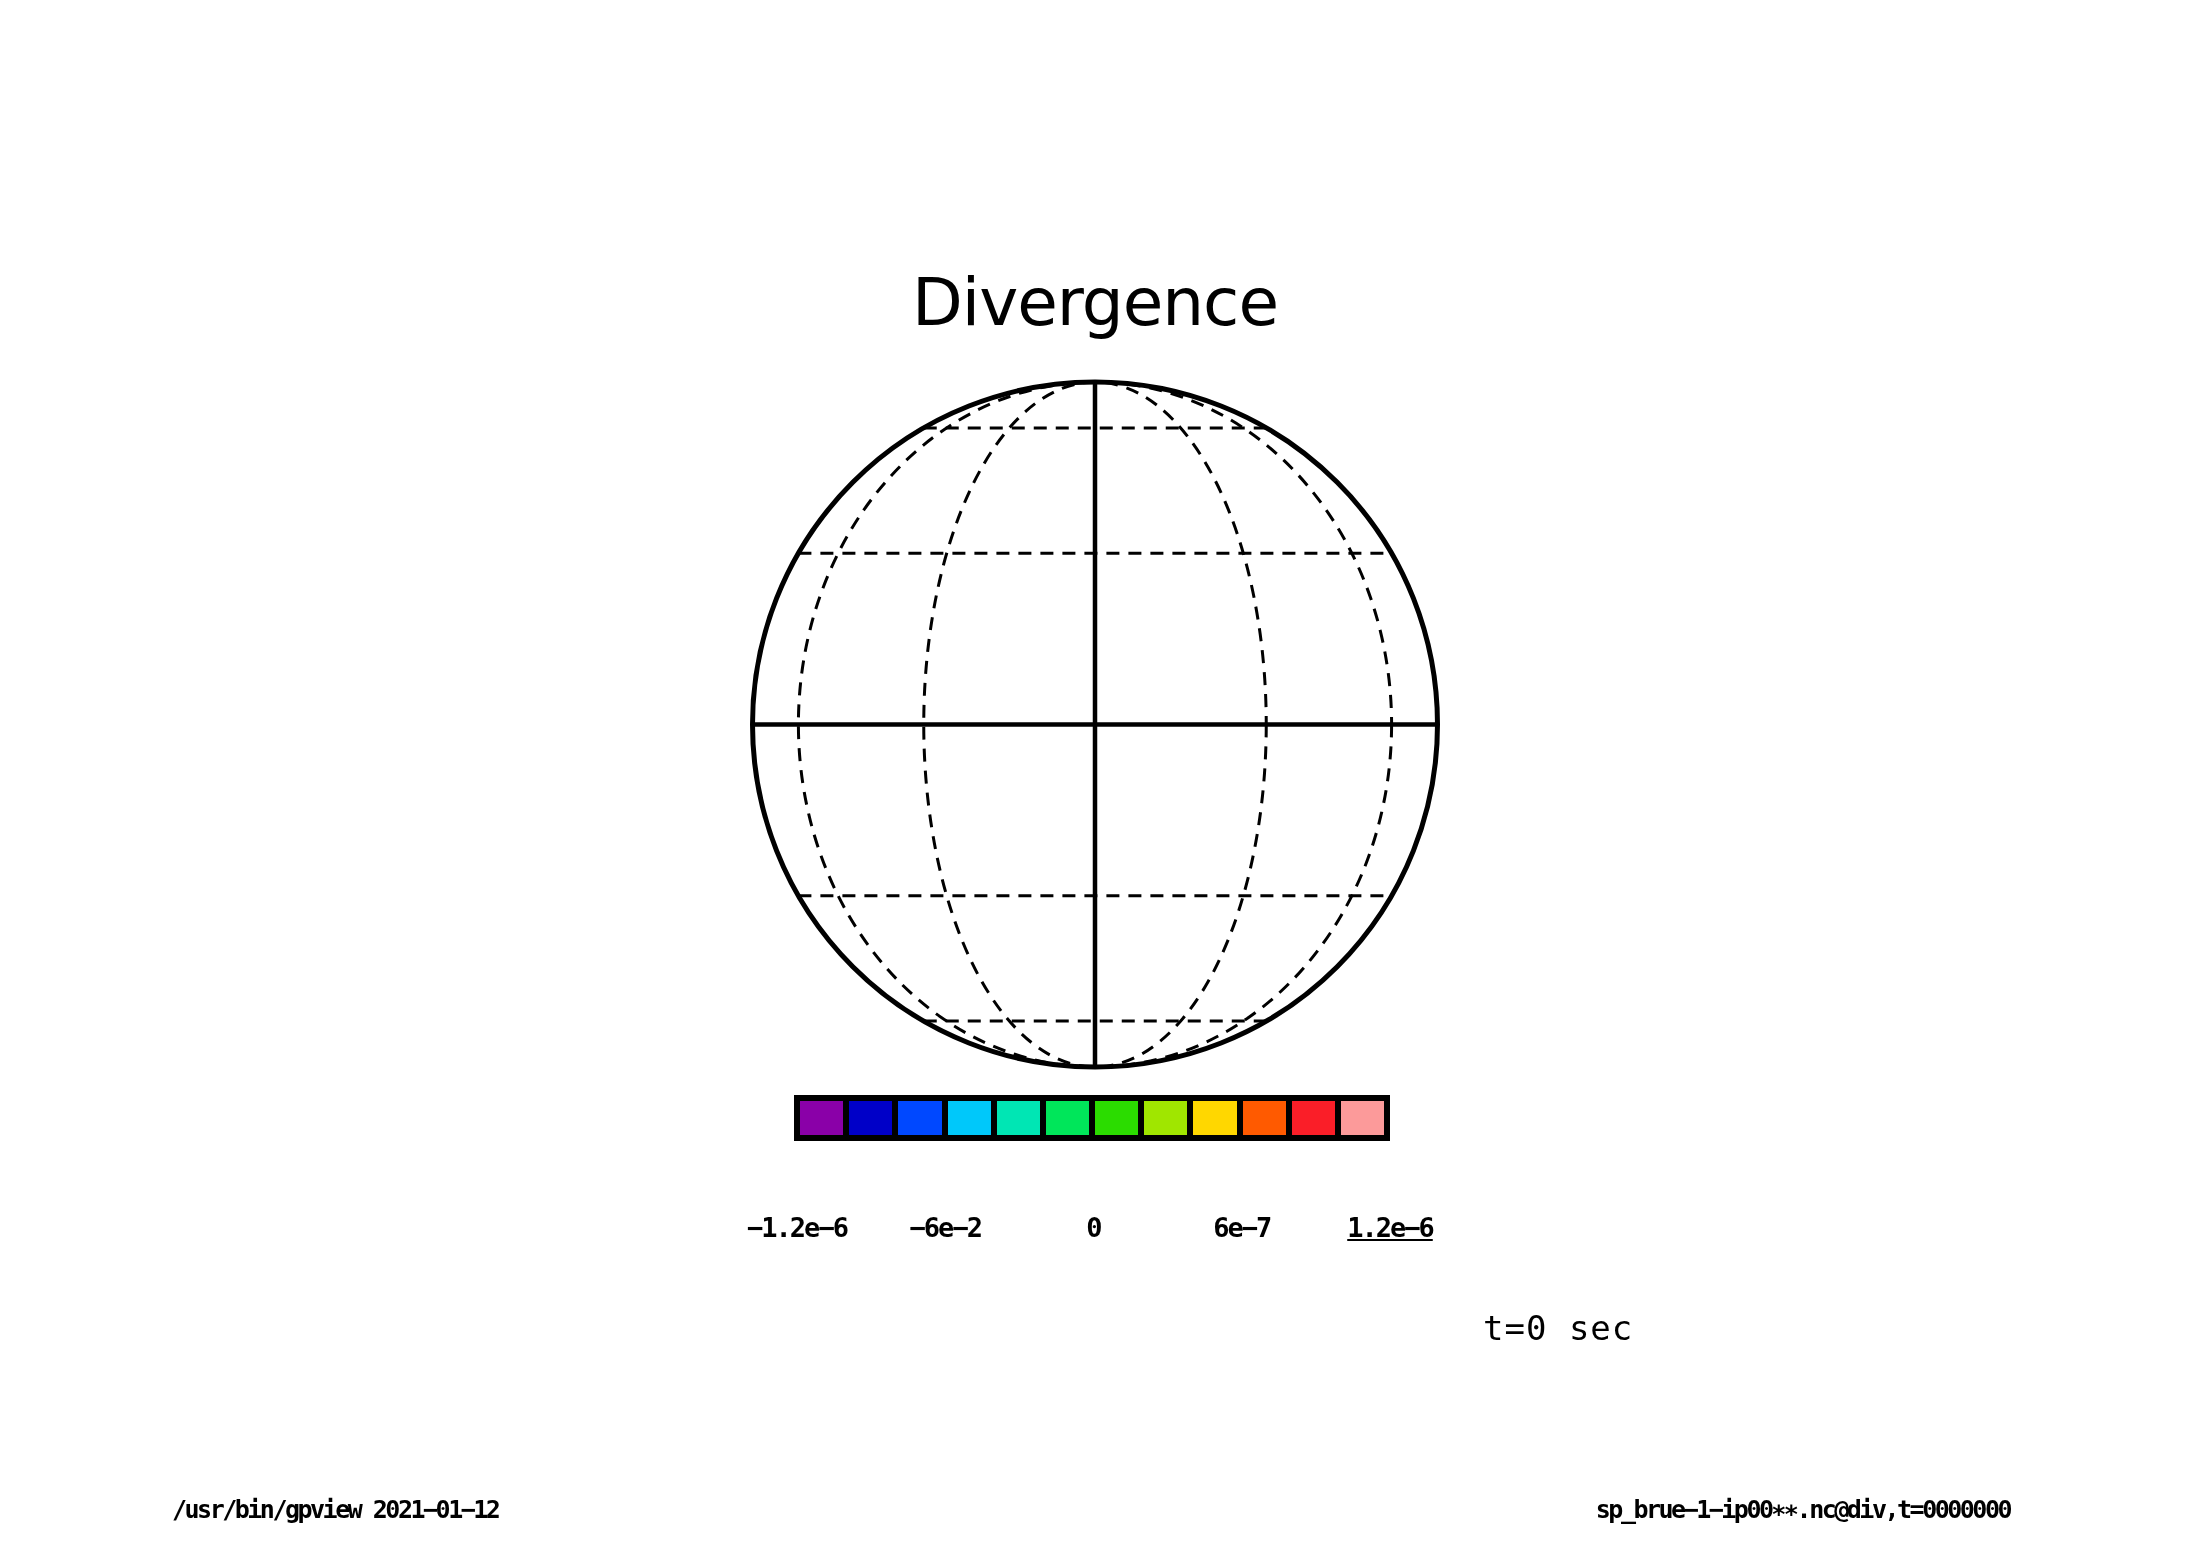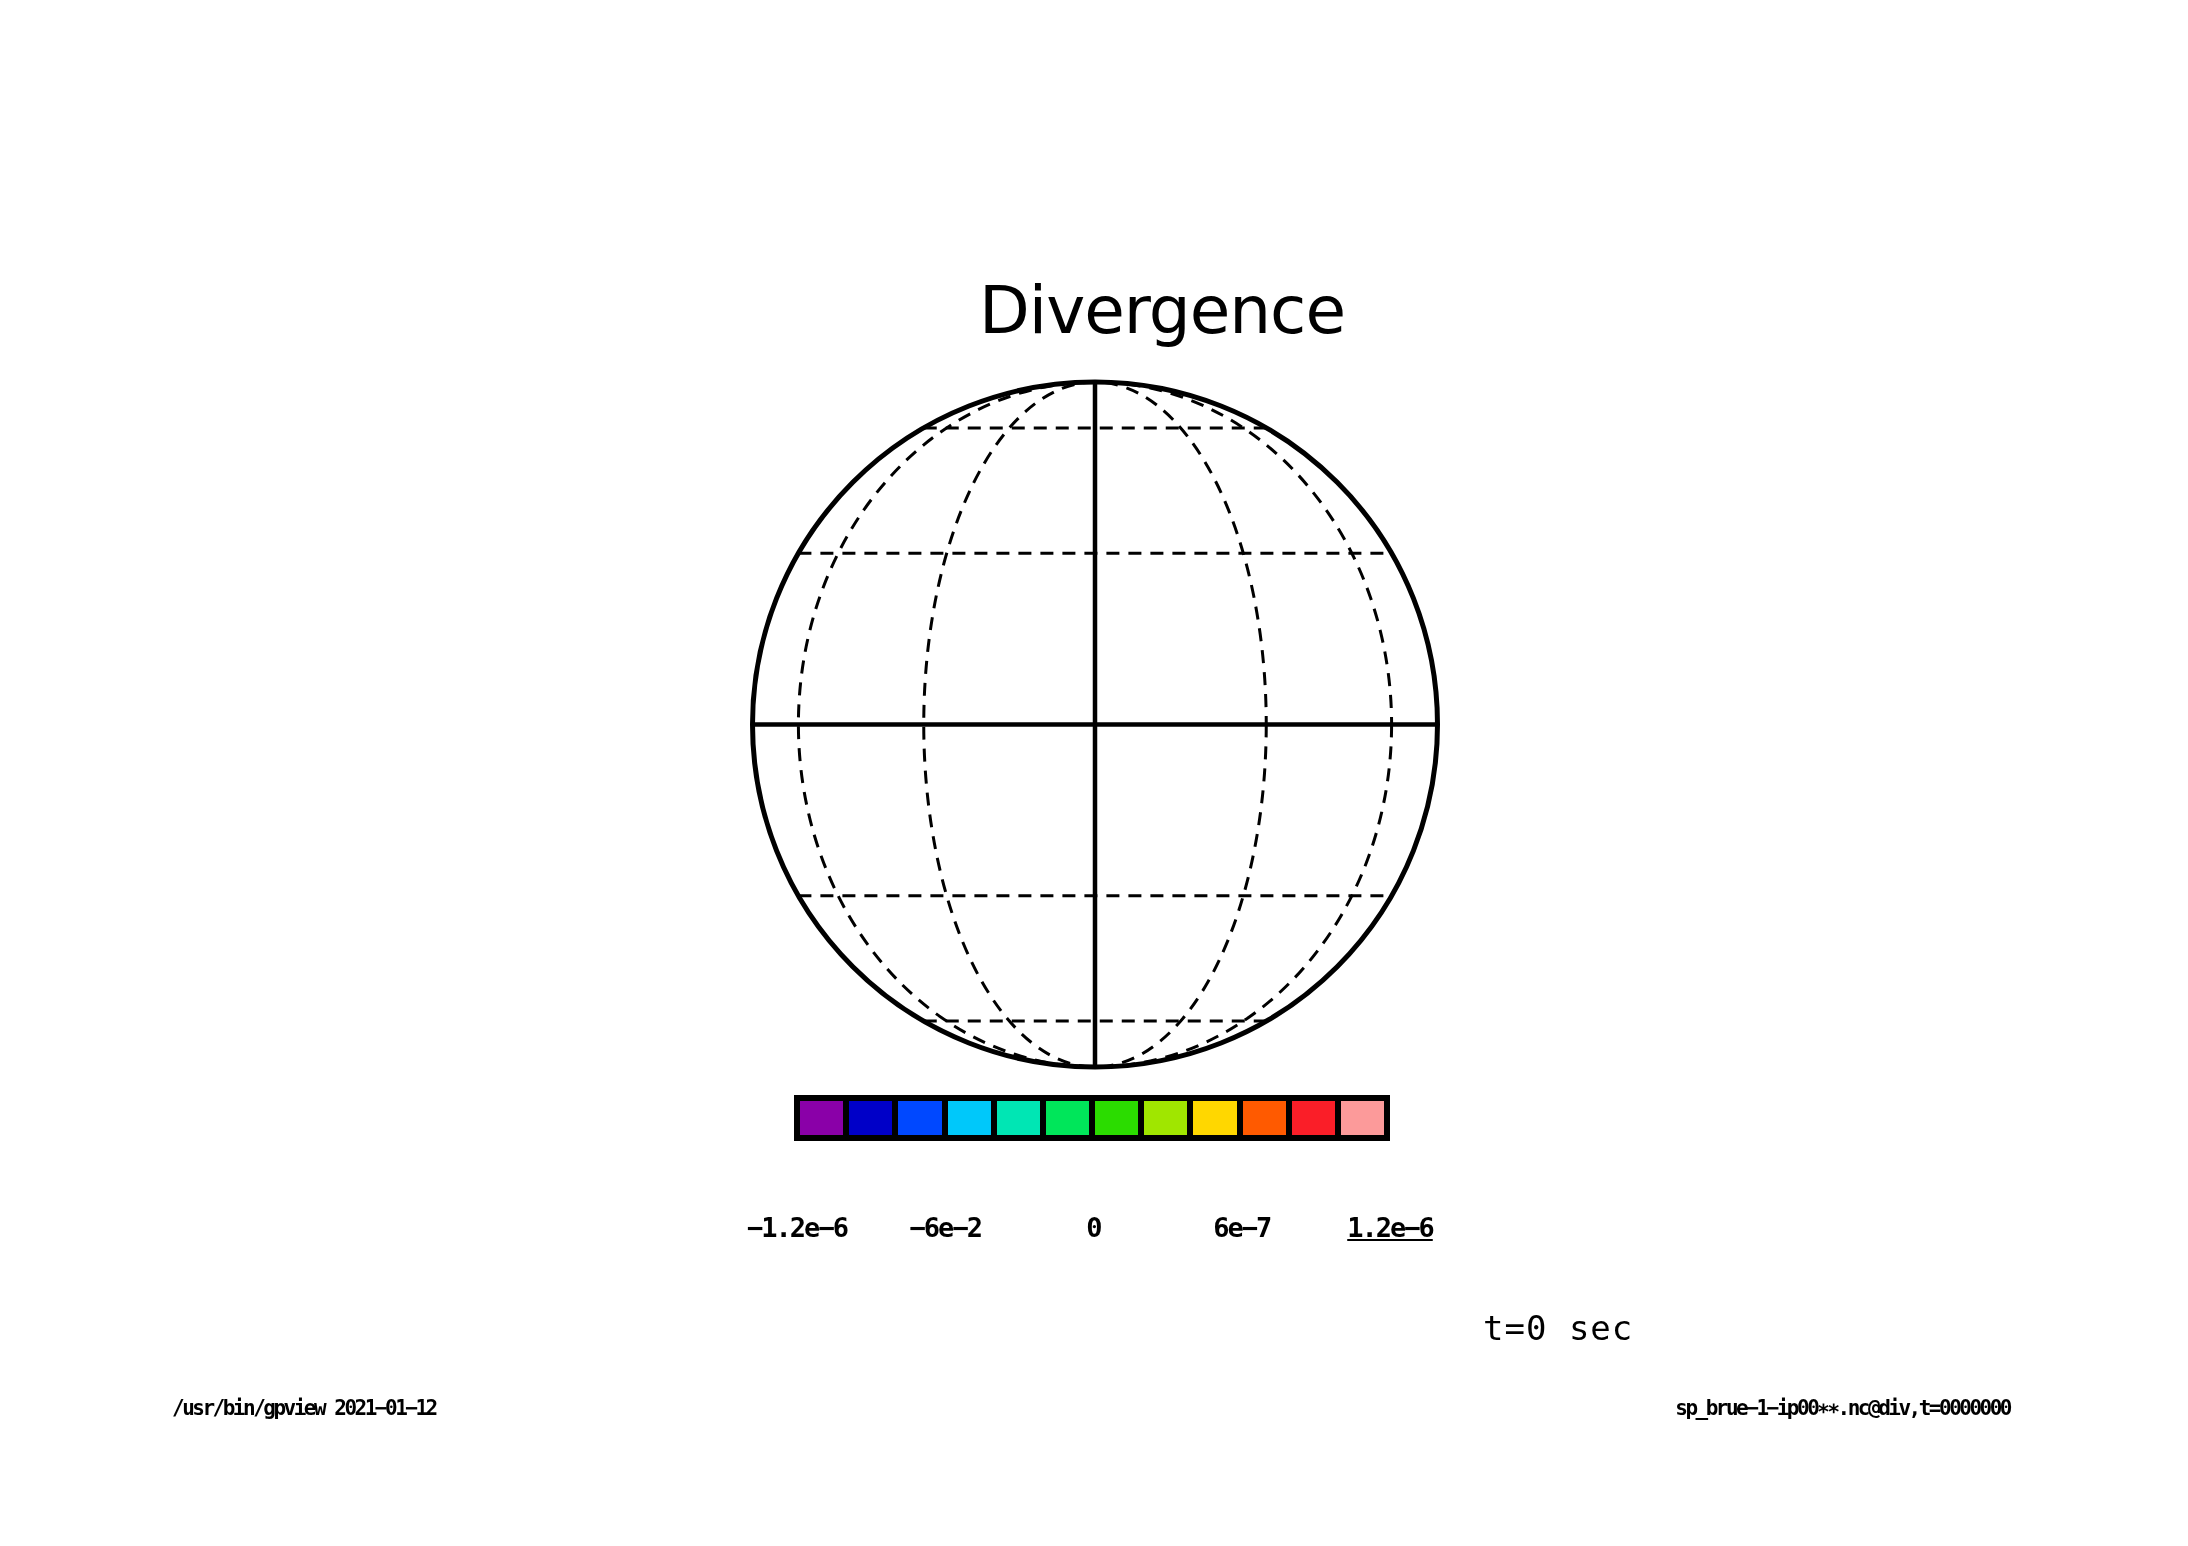--- a/index.html
+++ b/index.html
@@ -8,23 +8,23 @@
     width: 2188px;
     height: 1546px;
     background: #ffffff;
     overflow: hidden;
     font-family: "DejaVu Sans", sans-serif;
     color: #000000;
   }
   .plot-title {
     position: absolute;
     left: 845px;
-    top: 272px;
+    top: 264px;
     width: 500px;
-    text-align: right;
+    text-align: center;
     font-size: 66px;
     font-weight: 400;
     letter-spacing: -1px;
     font-family: "DejaVu Sans", sans-serif;
     white-space: nowrap;
   }
   .globe-svg {
     position: absolute;
     left: 0;
     top: 0;
@@ -63,23 +63,23 @@
     left: 1483px;
     top: 1308px;
     font-family: "DejaVu Sans Mono", "Liberation Mono", monospace;
     font-size: 34px;
     font-weight: 400;
     letter-spacing: 1px;
     white-space: nowrap;
   }
   .footer-left, .footer-right {
     position: absolute;
-    top: 1396px;
+    top: 1495px;
     font-family: "DejaVu Sans Mono", "Liberation Mono", monospace;
-    font-size: 21px;
+    font-size: 25px;
     font-weight: 600;
     letter-spacing: -2.5px;
     white-space: nowrap;
   }
   .footer-left { left: 172px; }
   .footer-right { right: 178px; }
 </style>
 </head>
 <body>
 

